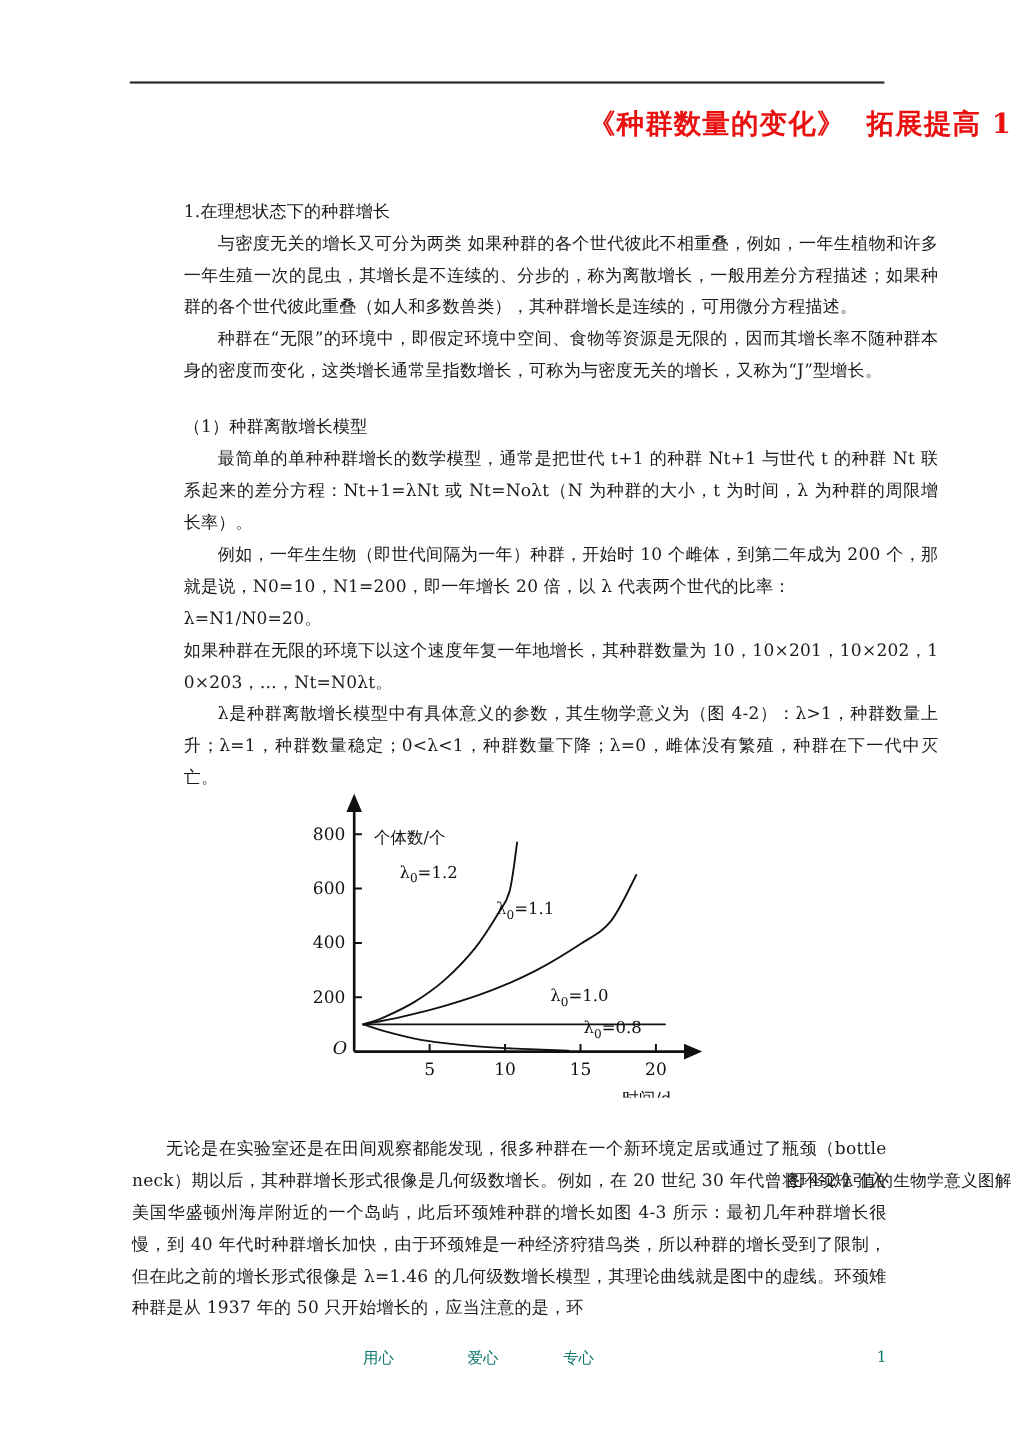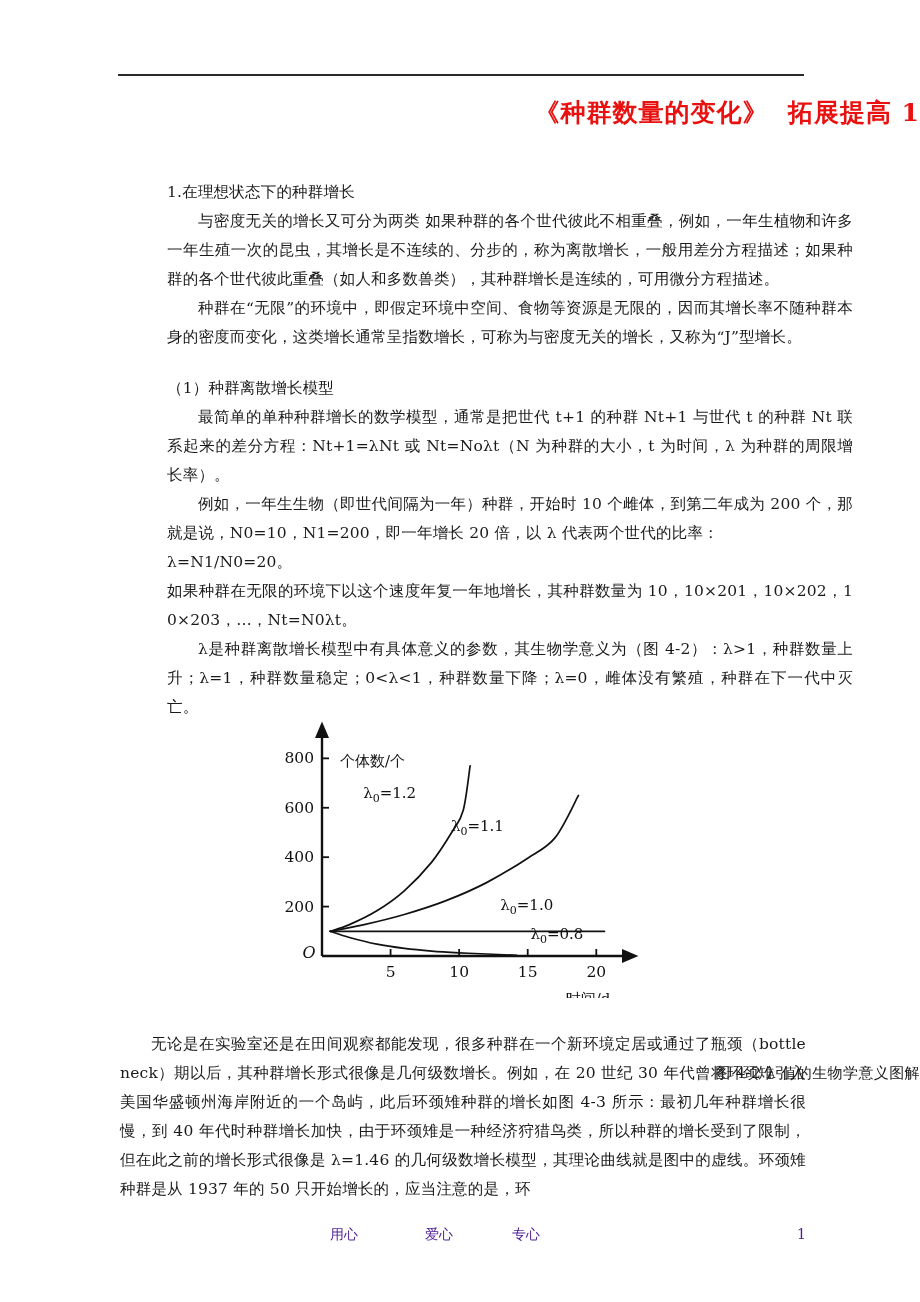--- a/index.html
+++ b/index.html
@@ -98,21 +98,21 @@
   }
 
   
   .footer {
     position: absolute;
     left: 120px;
     top: 1226px;
     width: 686px;
     height: 22px;
     font-size: 14px;
-    color: #4c1d95;
+    color: #0f766e;
   }
   .footer .fslot {
     position: absolute;
     top: 0;
   }
   .f-yongxin { left: 210px; }
   .f-aixin   { left: 305px; }
   .f-zhuanxin{ left: 392px; }
   .f-pageno  { right: 0px; font-family: "DejaVu Serif","Liberation Serif",serif; }
 

